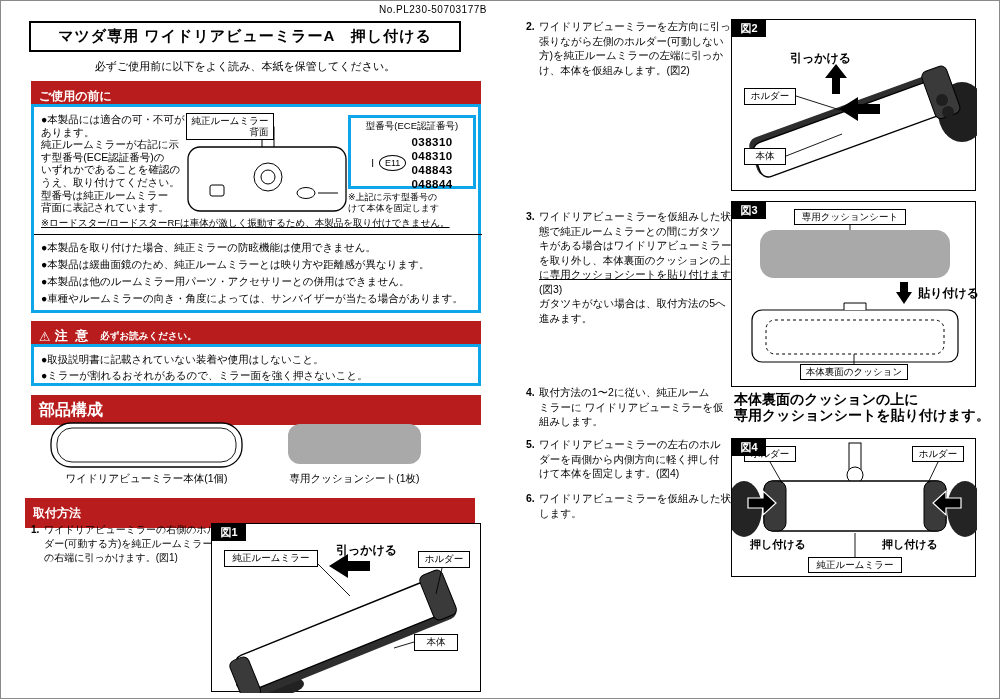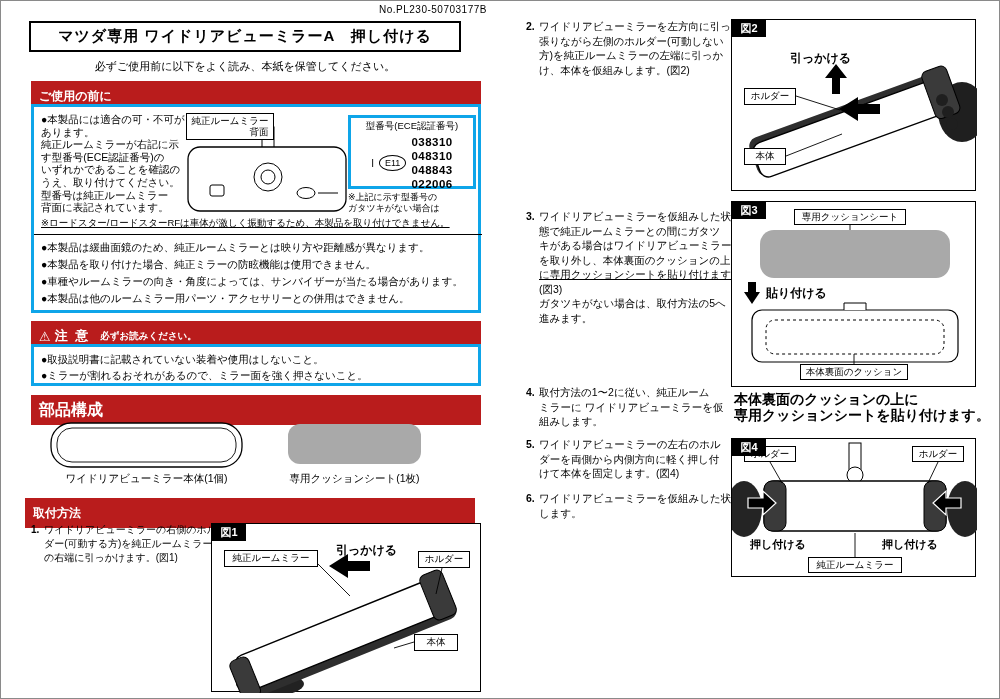--- a/index.html
+++ b/index.html
@@ -19,21 +19,21 @@
   .step { position:absolute; font-size:10.5px; line-height:14.5px; }
   .step .num { position:absolute; left:0; top:0; font-weight:bold; }
   .step .body { display:block; padding-left:13px; white-space:pre; }
   .title-box { border:2px solid #000; display:flex; align-items:center; justify-content:center;
                font-weight:bold; font-size:15px; letter-spacing:1px; }
   .model-title { font-size:9.5px; text-align:center; padding-top:2px; }
   .model-row { display:flex; align-items:center; justify-content:center; gap:5px; margin-top:2px; }
   .e-oval { border:1px solid #000; border-radius:50%; padding:2px 5px; font-size:9px; }
   .nums { font-weight:bold; font-size:11.5px; line-height:14px; letter-spacing:0.5px; }
   .bullet-line { font-size:10.5px; line-height:17px; white-space:pre; }
-  .paste-row { position:absolute; left:12px; width:100%; display:flex; align-items:center; justify-content:flex-start; gap:6px; z-index:2; }
+  .paste-row { position:absolute; left:4px; width:100%; display:flex; align-items:center; justify-content:flex-end; gap:6px; z-index:2; }
 </style>
 </head>
 <body>
 
 <div class="page">
 
   <div class="abs" style="left:378px; top:3px; font-size:10px; letter-spacing:0.5px;">No.PL230-50703177B</div>
 
   <div class="abs title-box" style="left:28px; top:20px; width:432px; height:31px;">
     <span>マツダ専用 ワイドリアビューミラーA　押し付ける</span>
@@ -69,36 +69,36 @@
 
     <div class="abs box" style="left:314px; top:8px; width:128px; height:74px;">
       <div class="model-title">型番号(ECE認証番号)</div>
       <div class="model-row">
         <span style="font-size:10px;">I</span>
         <span class="e-oval">E11</span>
         <div class="nums">
           <div>038310</div>
           <div>048310</div>
           <div>048843</div>
-          <div>022006</div>
+          <div>048844</div>
         </div>
       </div>
     </div>
     <div class="abs pre" style="left:314px; top:85px; font-size:9px; line-height:10.5px;">※上記に示す型番号の
-ガタツキがない場合は</div>
+けて本体を固定します</div>
 
     <div class="abs pre u" style="left:7px; top:110px; width:438px; font-size:9.5px;">※ロードスター/ロードスターRFは車体が激しく振動するため、本製品を取り付けできません。</div>
 
     <div class="abs" style="left:0; top:127px; width:448px; border-top:1px solid #000;"></div>
 
     <div class="abs" style="left:7px; top:132px; width:438px;">
+      <div class="bullet-line">●本製品を取り付けた場合、純正ミラーの防眩機能は使用できません。</div>
       <div class="bullet-line">●本製品は緩曲面鏡のため、純正ルームミラーとは映り方や距離感が異なります。</div>
-      <div class="bullet-line">●本製品を取り付けた場合、純正ミラーの防眩機能は使用できません。</div>
+      <div class="bullet-line">●本製品は他のルームミラー用パーツ・アクセサリーとの併用はできません。</div>
       <div class="bullet-line">●車種やルームミラーの向き・角度によっては、サンバイザーが当たる場合があります。</div>
-      <div class="bullet-line">●本製品は他のルームミラー用パーツ・アクセサリーとの併用はできません。</div>
     </div>
   </div>
 
   <div class="abs bar" style="left:30px; top:320px; width:450px; height:20px;">
     <span style="font-size:13px;">⚠</span>
     <span style="font-size:13px; margin-left:4px; letter-spacing:2px;">注 意</span>
     <span style="font-size:9.5px; margin-left:10px;">必ずお読みください。</span>
   </div>
 
   <div class="abs box" style="left:30px; top:343px; width:450px; height:42px; padding:4px 7px;">

